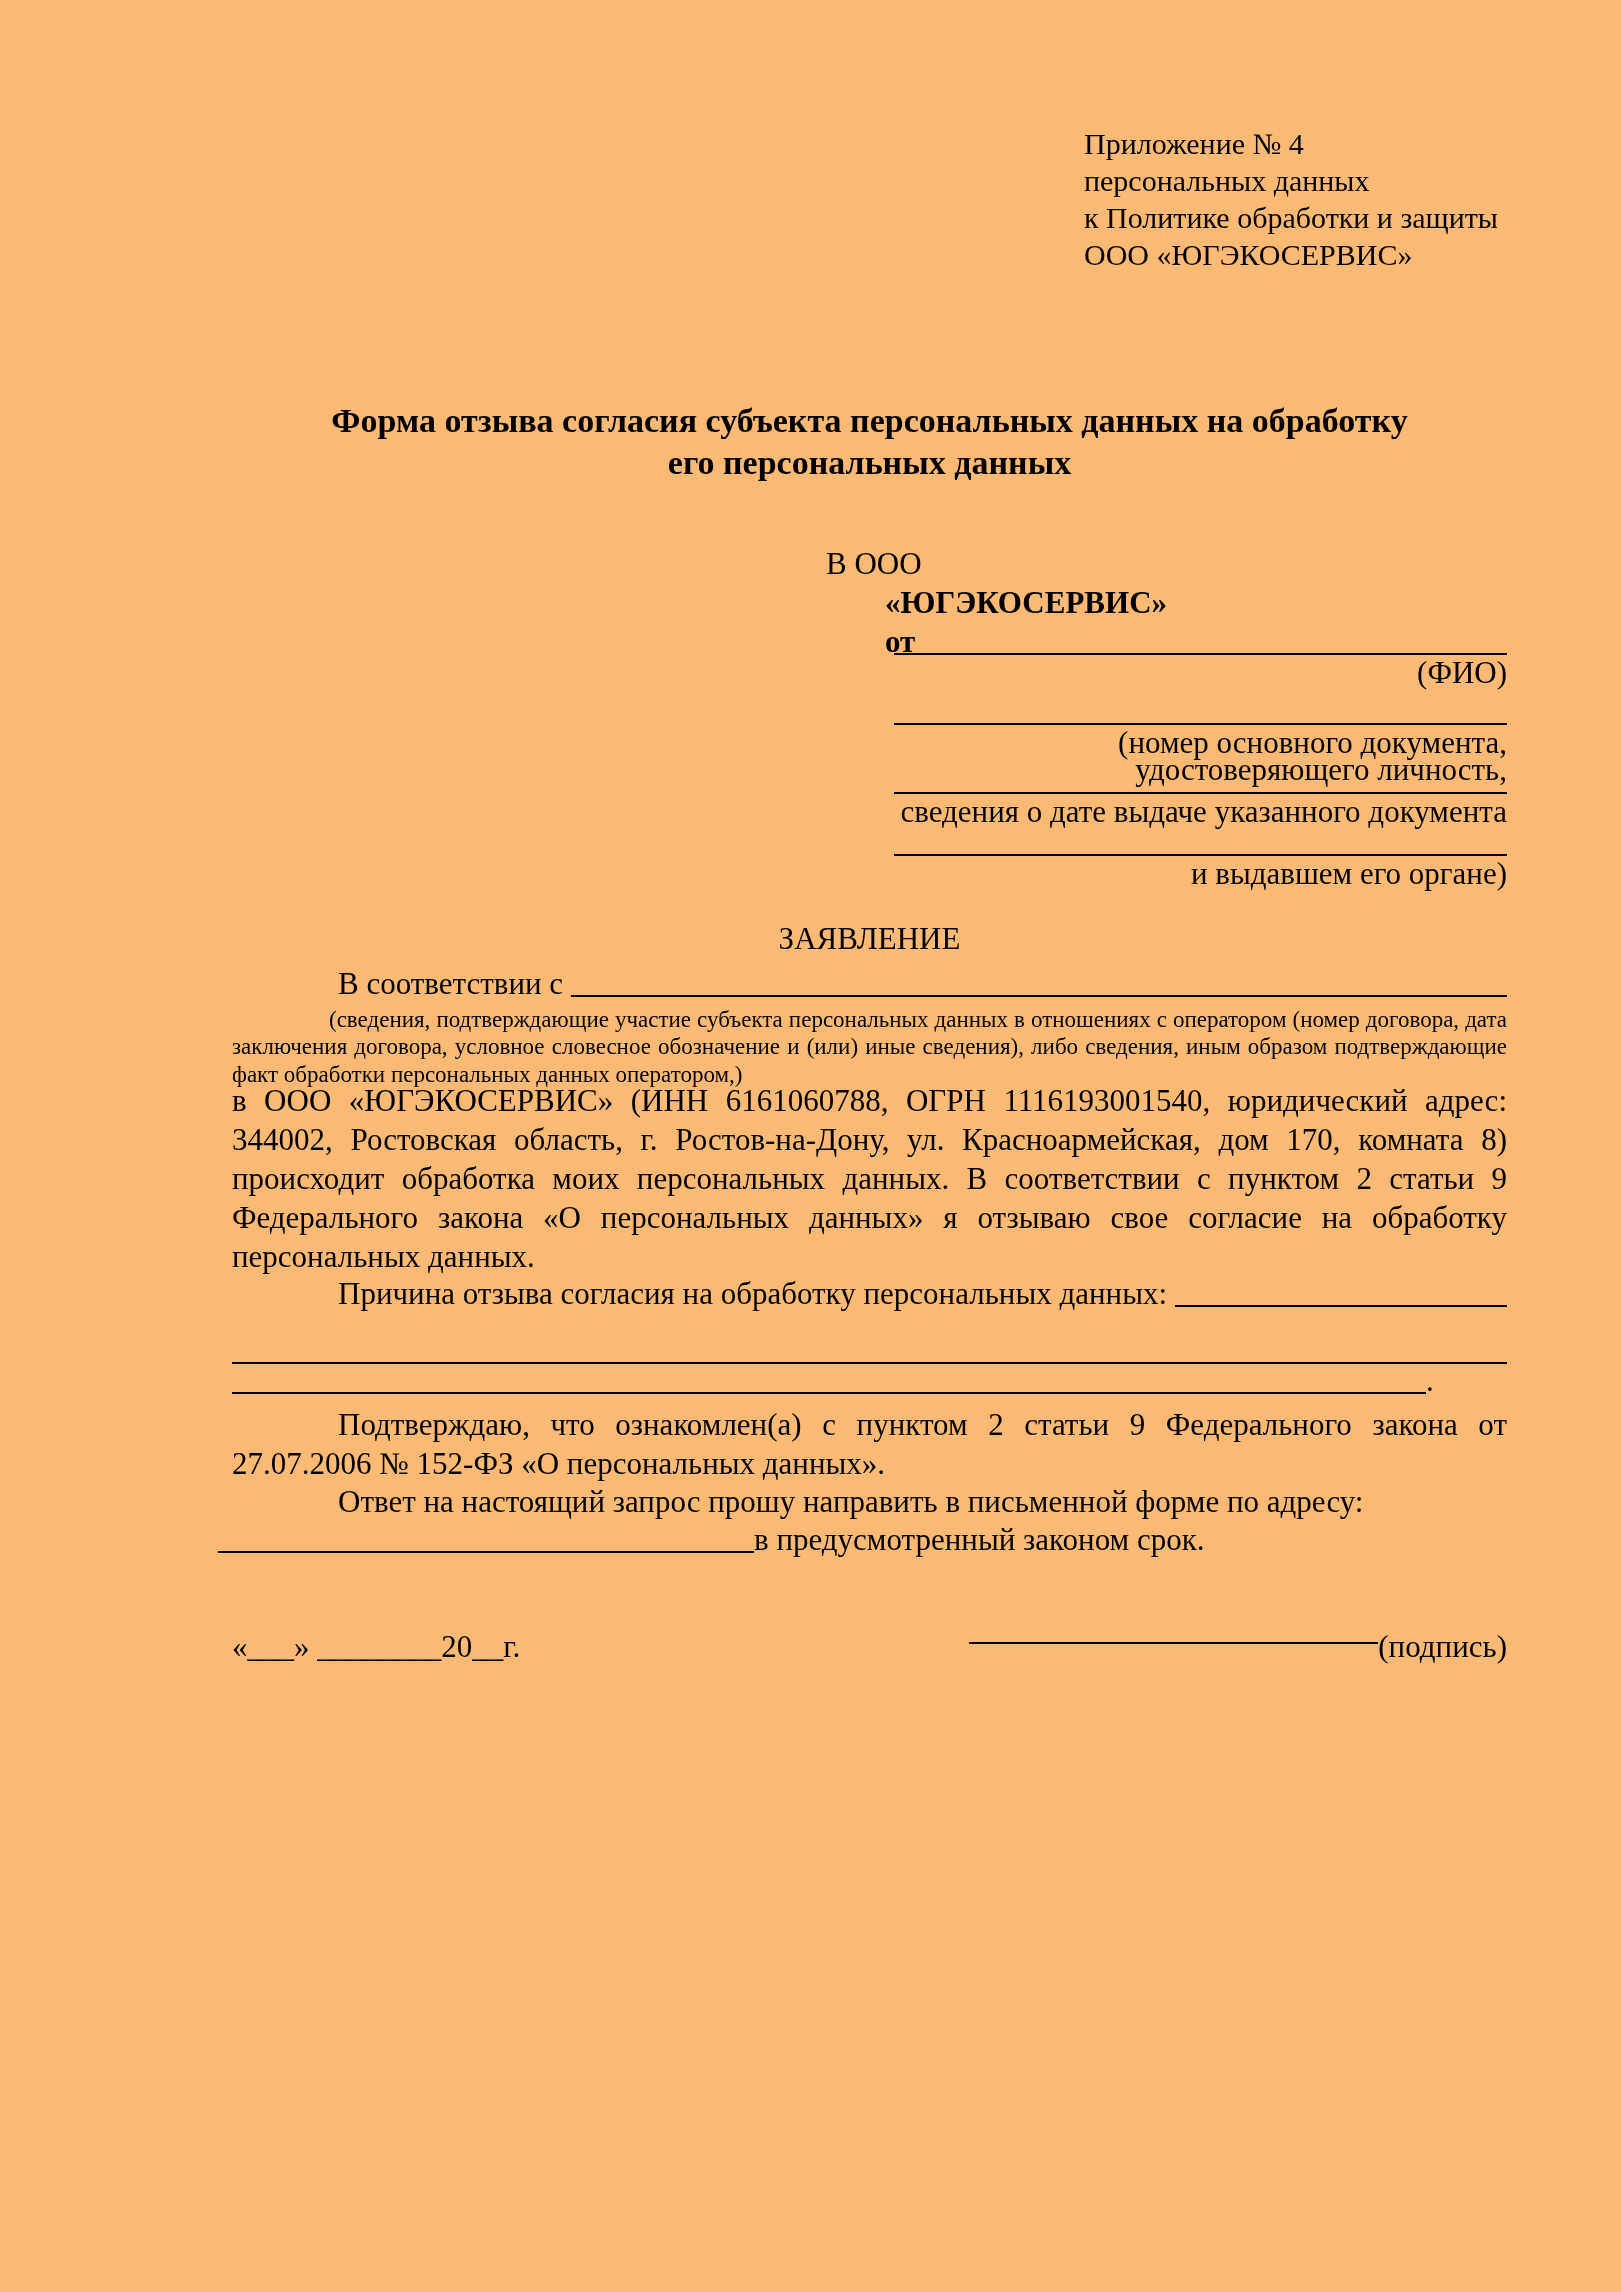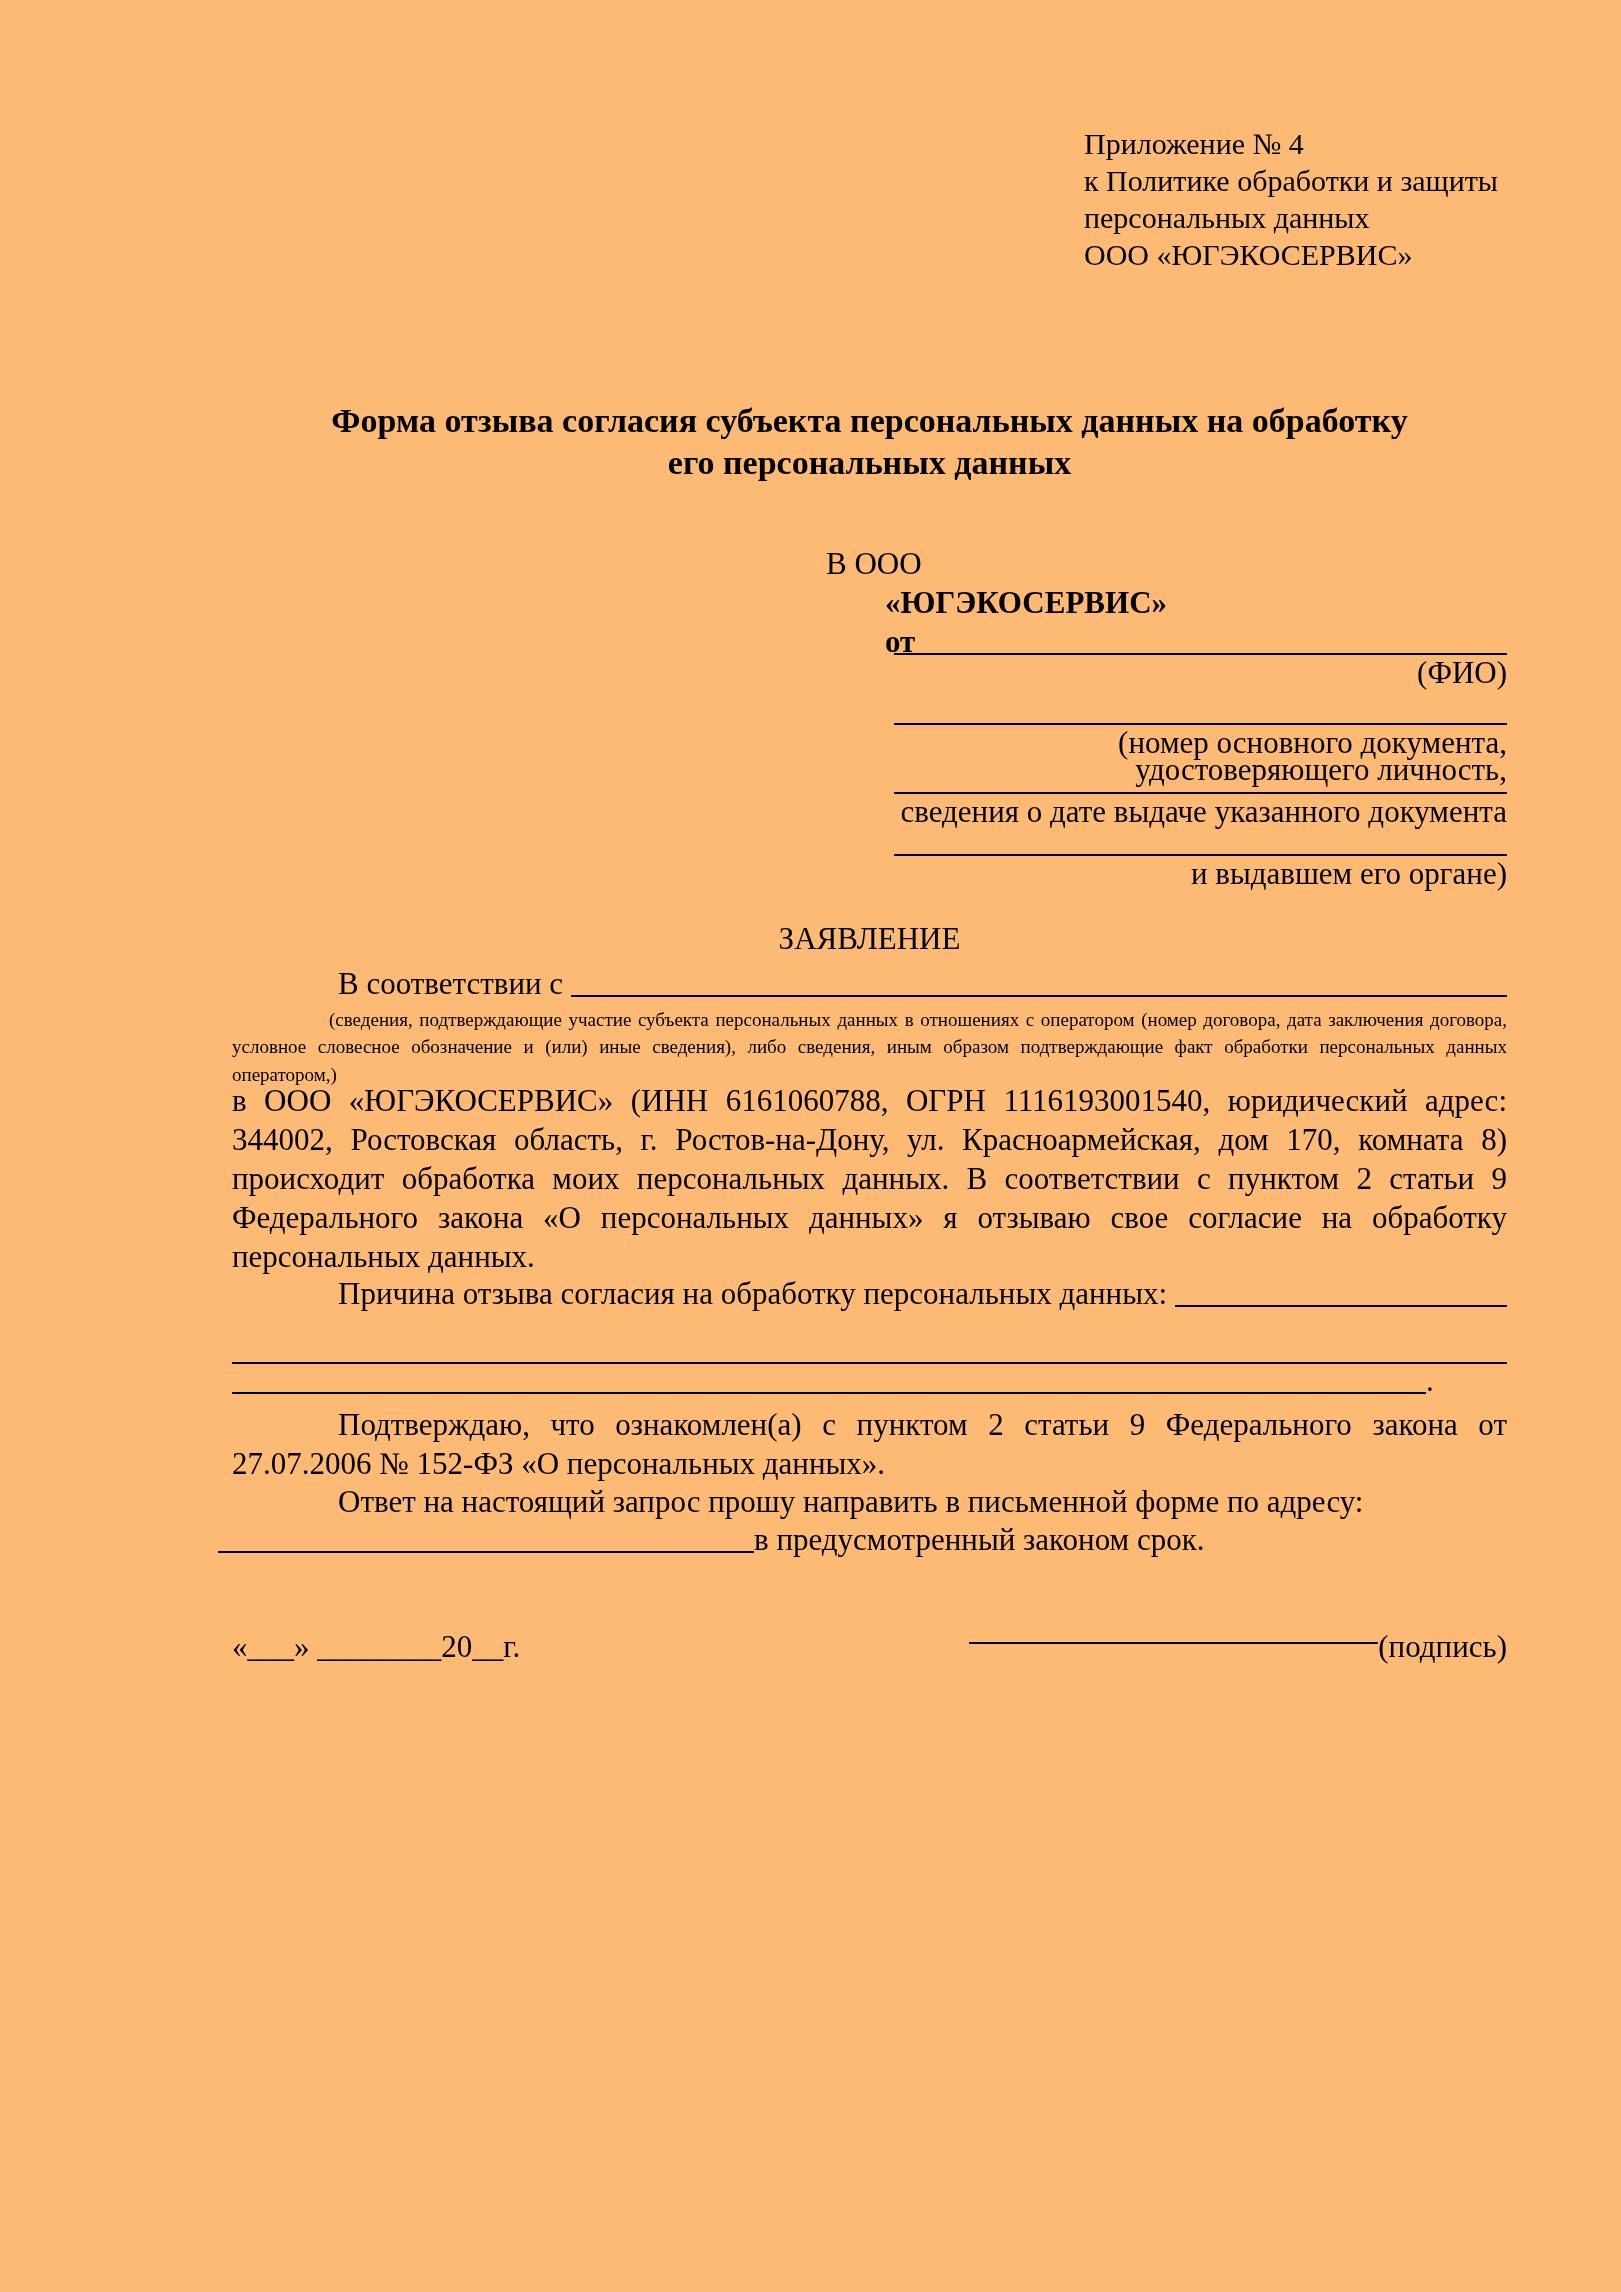--- a/index.html
+++ b/index.html
@@ -91,21 +91,21 @@
     border-bottom: 2.9px solid #000;
     margin-bottom: 5.9px;
     margin-left: 7.8px;
   }
 
   .intro-caption {
     position: absolute;
     left: 232px;
     top: 1006px;
     width: 1275px;
-    font-size: 19px;
+    font-size: 23px;
     line-height: 27.4px;
     text-align: justify;
     text-indent: 97px;
   }
 
   .body-par {
     position: absolute;
     left: 232px;
     top: 1081px;
     width: 1275px;
@@ -203,22 +203,22 @@
     margin-bottom: 6.9px;
   }
 </style>
 </head>
 <body>
 
 <div class="page">
 
   <div class="appendix">
     <div>Приложение № 4</div>
+    <div>персональных данных</div>
     <div>к Политике обработки и защиты</div>
-    <div>персональных данных</div>
     <div>ООО «ЮГЭКОСЕРВИС»</div>
   </div>
 
   <div class="doc-title">
     <div>Форма отзыва согласия субъекта персональных данных на обработку</div>
     <div>его персональных данных</div>
   </div>
 
   <div class="addressee">
     <div>В ООО</div>

